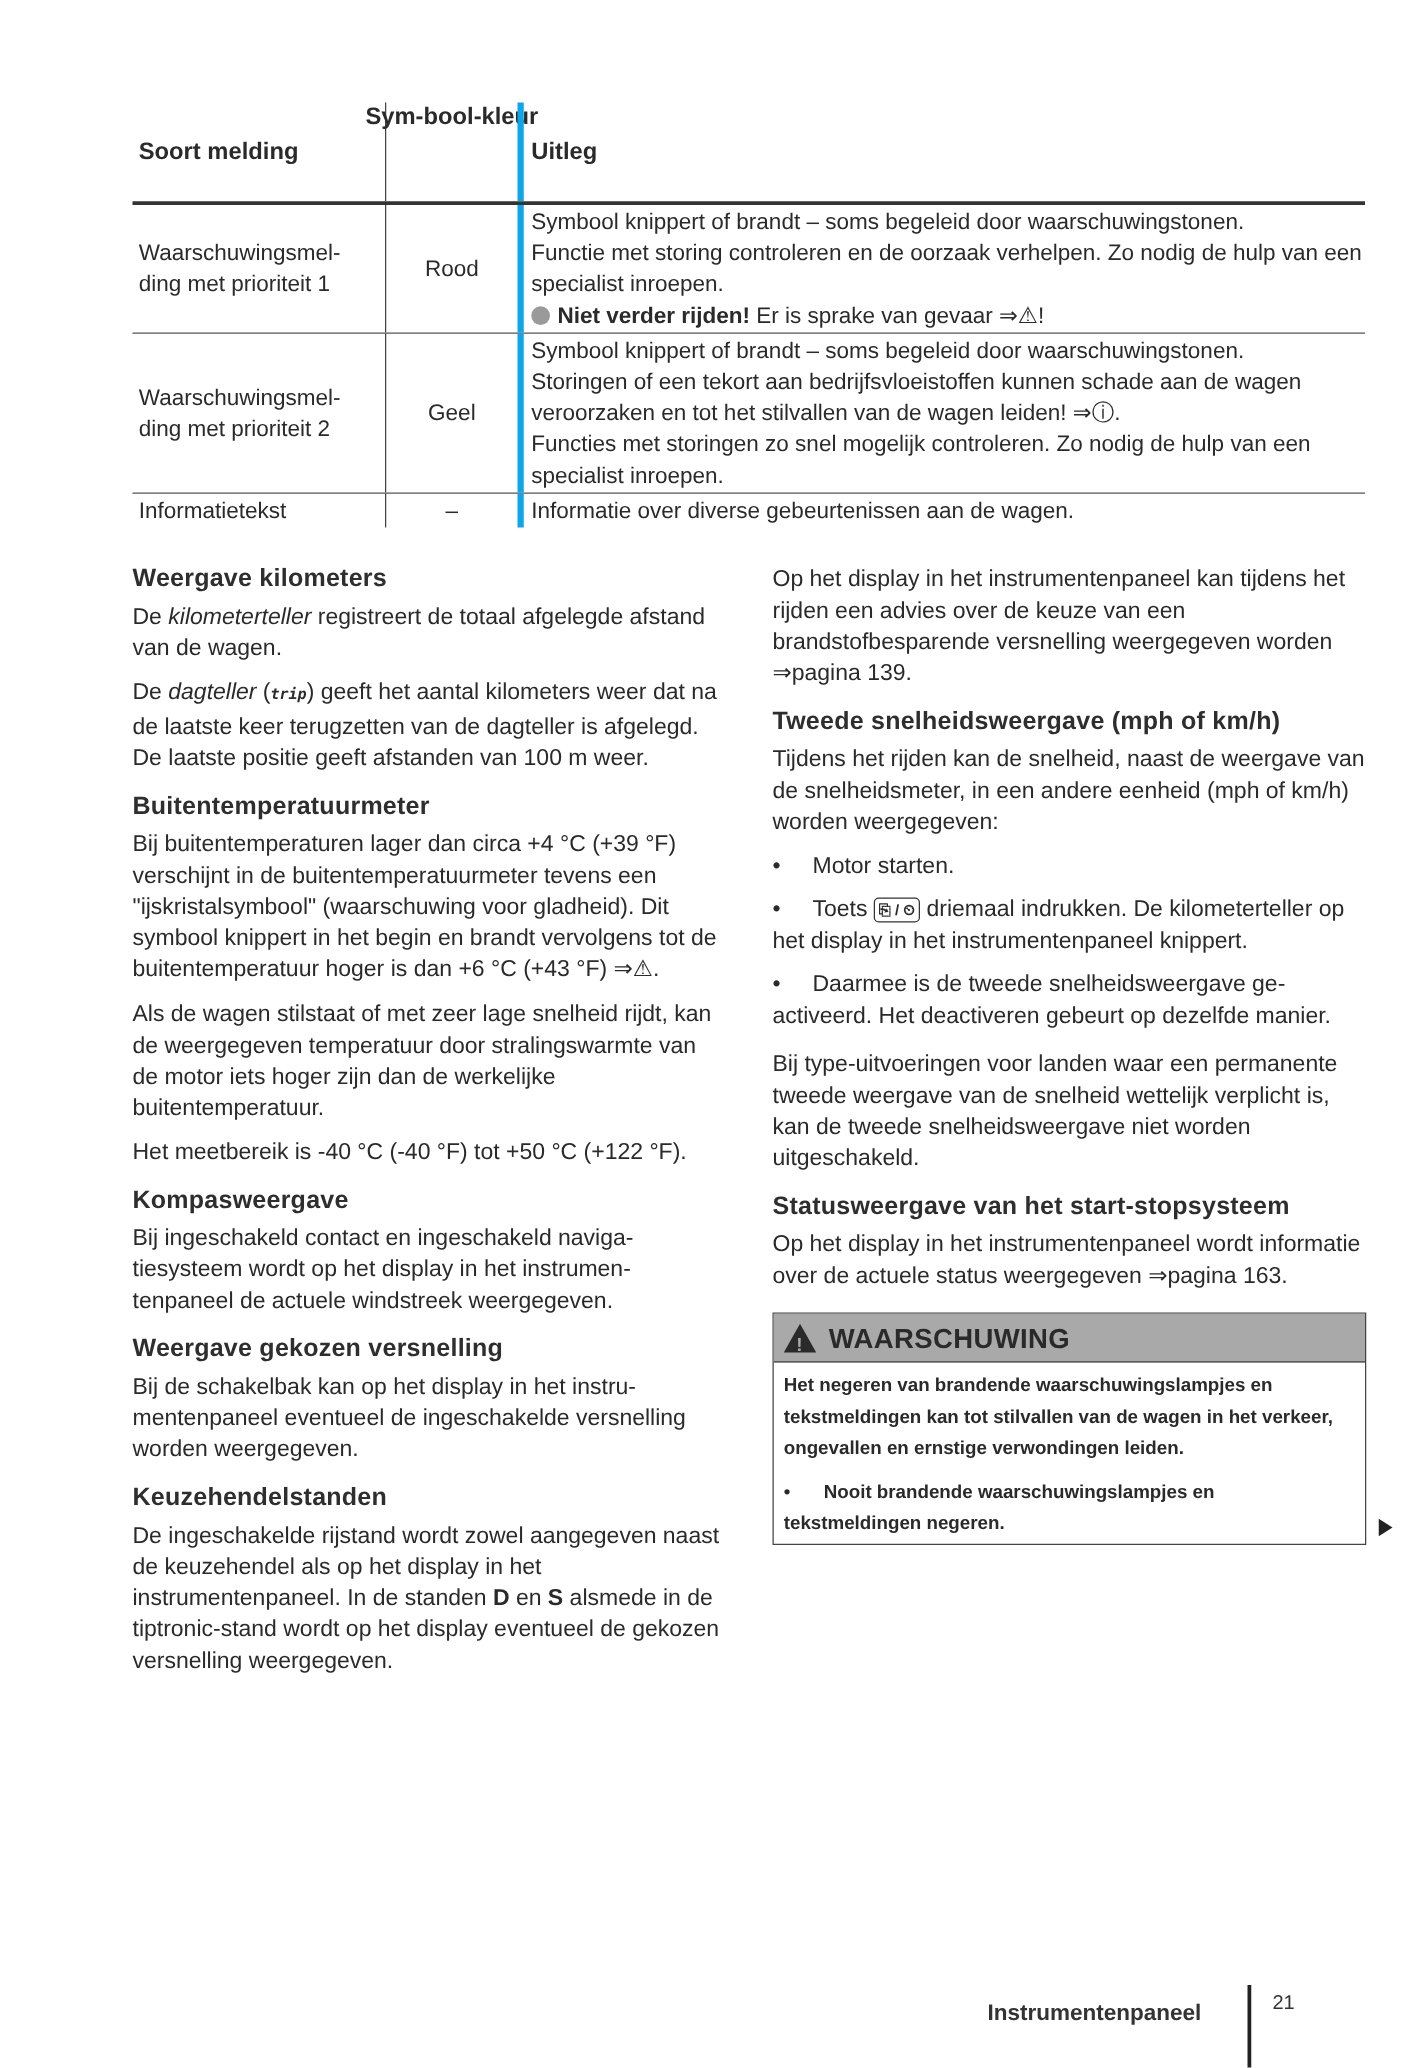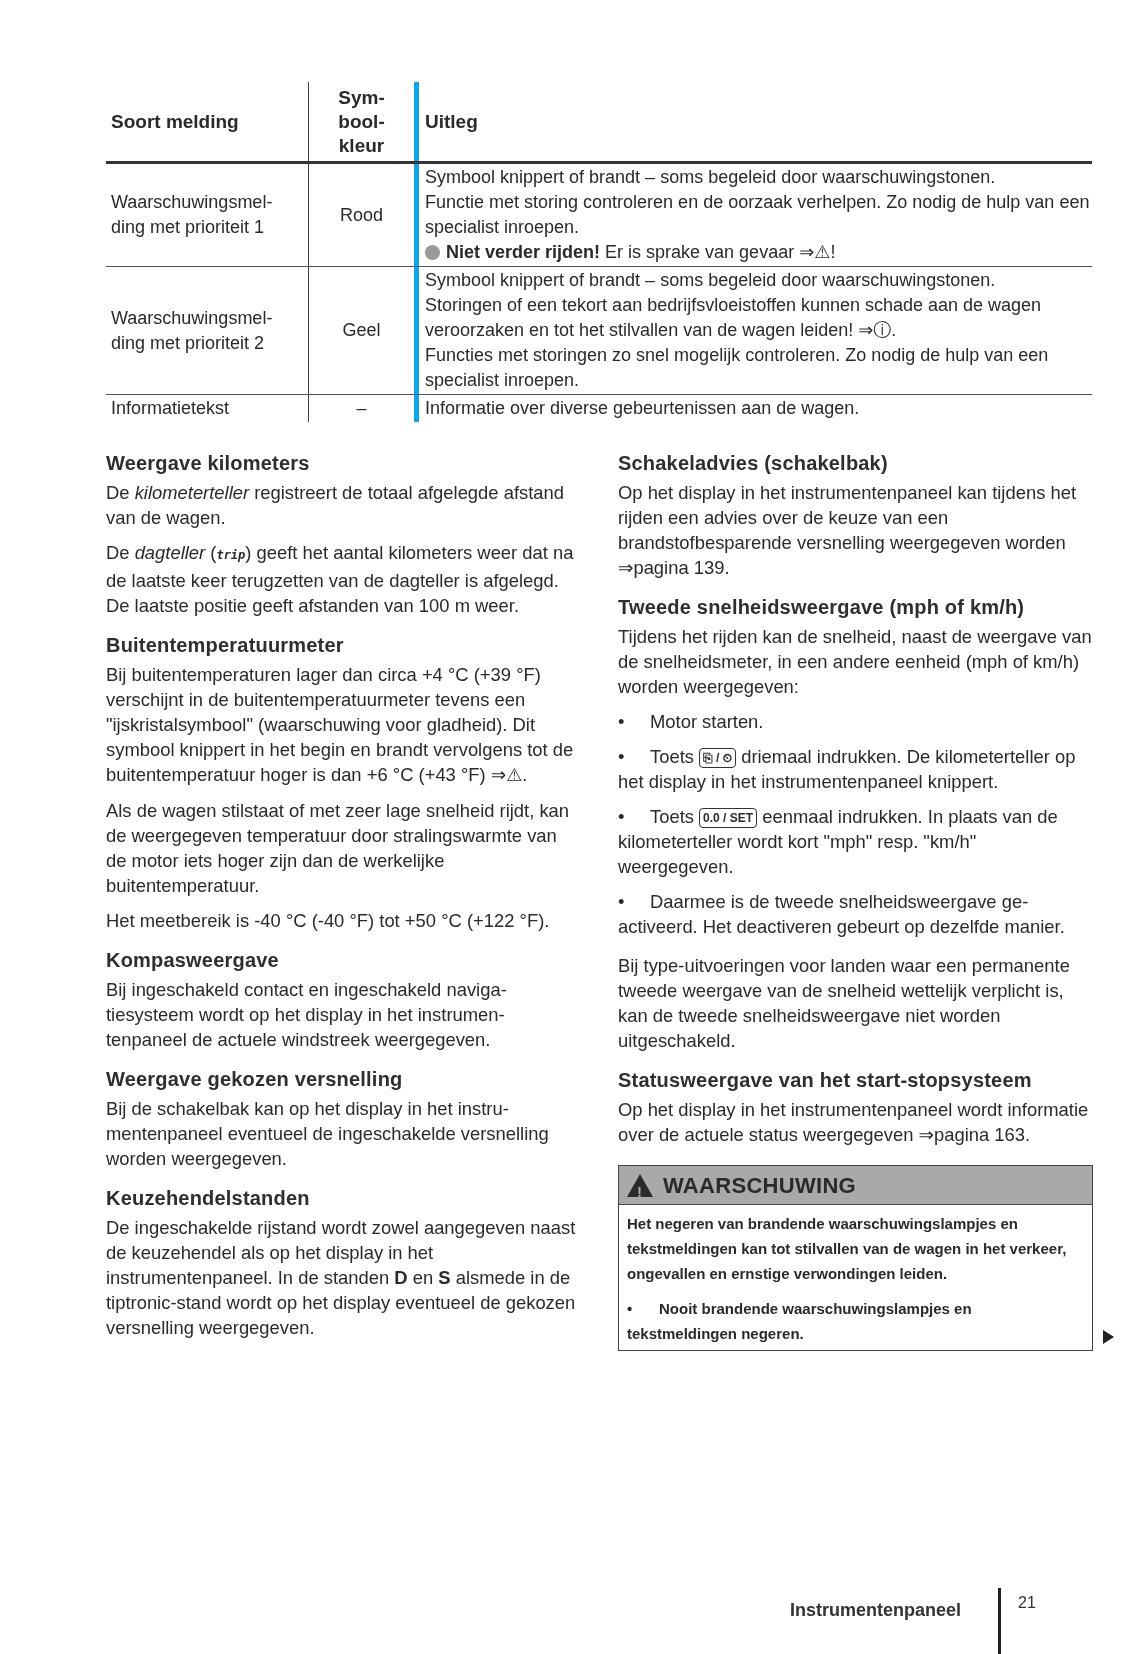--- a/index.html
+++ b/index.html
@@ -7,21 +7,21 @@
          font-family: "Liberation Sans", sans-serif; color: #2a2a2a; }
 
   
   .tbl { position: absolute; left: 106px; top: 82px; width: 986px; }
   .tbl-row { display: flex; }
   .c1 { width: 202px; box-sizing: border-box; padding-left: 5px; }
   .c2 { width: 106px; box-sizing: border-box; border-left: 1px solid #444; text-align: center; }
   .c3 { flex: 1; box-sizing: border-box; border-left: 5px solid #0ea5e9; padding-left: 6px; }
   .thead { height: 79px; border-bottom: 3px solid #333; font-weight: bold; font-size: 19px; }
   .thead .c1, .thead .c3 { display: flex; align-items: center; }
-  .thead .c2 { display: flex; flex-direction: column; justify-content: center; line-height: 24px; }
+  .thead .c2 { display: flex; flex-direction: row; justify-content: center; line-height: 24px; }
   .trow { font-size: 18px; line-height: 25px; border-bottom: 1px solid #555; }
   .trow .c1, .trow .c2 { display: flex; align-items: center; }
   .trow .c2 { justify-content: center; }
   .trow .c1 span { display: block; line-height: 25px; }
   .trow.last { border-bottom: none; }
   .trow .c3 { padding-top: 1px; padding-bottom: 1px; }
 
   .stop-dot { display: inline-block; width: 15px; height: 15px; border-radius: 50%;
               background: #9a9a9a; vertical-align: -2px; margin-right: 6px; }
   .warn-tri { display: inline-block; font-size: 18px; }
@@ -140,30 +140,28 @@
   </div>
 
   <div class="sec">
     <h2>Keuzehendelstanden</h2>
     <p><span>De ingeschakelde rijstand wordt zowel aangege­ven naast de keuzehendel als op het display in het instrumentenpaneel. In de standen </span><b>D</b><span> en </span><b>S</b><span> alsme­de in de tiptronic-stand wordt op het display even­tueel de gekozen versnelling weergegeven.</span></p>
   </div>
 </div>
 
 <div class="col col-right">
   <div class="sec">
-    <h2>Schakeladvies (schakelbak)</h2>
     <p>Op het display in het instrumentenpaneel kan tij­dens het rijden een advies over de keuze van een brandstofbesparende versnelling weergegeven worden ⇒pagina 139.</p>
   </div>
 
   <div class="sec">
     <h2>Tweede snelheidsweergave (mph of km/h)</h2>
     <p>Tijdens het rijden kan de snelheid, naast de weer­gave van de snelheidsmeter, in een andere een­heid (mph of km/h) worden weergegeven:</p>
     <div class="bullet"><span class="dot">•</span><span>Motor starten.</span></div>
     <div class="bullet"><span class="dot">•</span><span>Toets </span><span class="keycap">⎘ / ⏲</span><span> driemaal indrukken. De kilometer­teller op het display in het instrumentenpaneel knippert.</span></div>
-    <div class="bullet"><span class="dot">•</span><span>Toets </span><span class="keycap">0.0 / SET</span><span> eenmaal indrukken. In plaats van de kilometerteller wordt kort "mph" resp. "km/h" weergegeven.</span></div>
     <div class="bullet"><span class="dot">•</span><span>Daarmee is de tweede snelheidsweergave ge­activeerd. Het deactiveren gebeurt op dezelfde manier.</span></div>
     <p style="margin-top:14px">Bij type-uitvoeringen voor landen waar een perma­nente tweede weergave van de snelheid wettelijk verplicht is, kan de tweede snelheidsweergave niet worden uitgeschakeld.</p>
   </div>
 
   <div class="sec">
     <h2>Statusweergave van het start-stopsysteem</h2>
     <p>Op het display in het instrumentenpaneel wordt in­formatie over de actuele status weergegeven ⇒pagina 163.</p>
   </div>
 
   <div class="warnbox">

